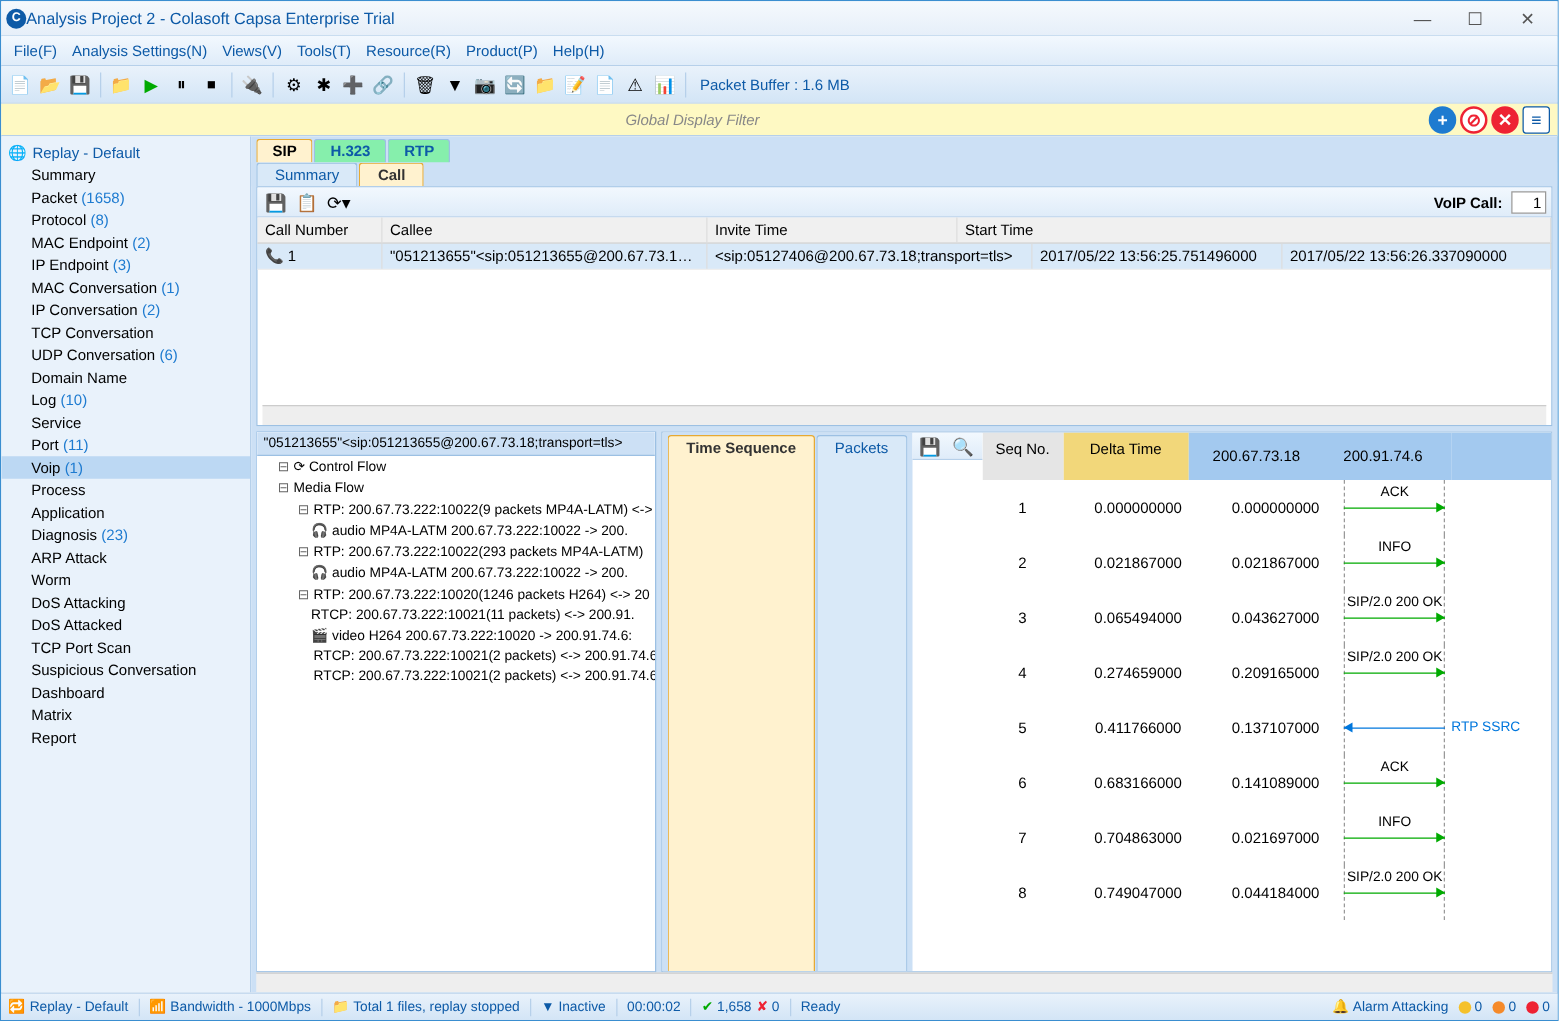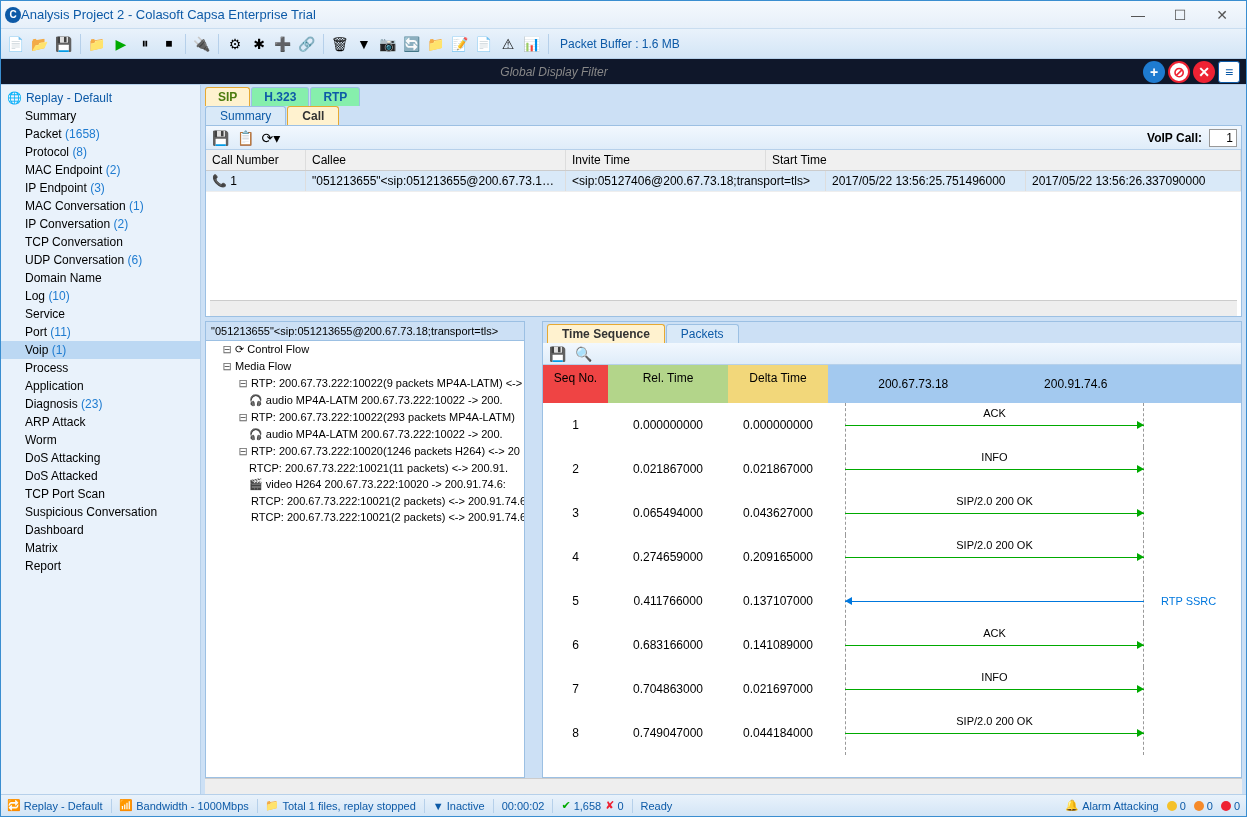--- a/index.html
+++ b/index.html
@@ -18,21 +18,21 @@
 .menubar { height:24px; background:linear-gradient(#f2f8fe,#dfecf9); display:flex; align-items:center; padding:0 4px; border-bottom:1px solid #b6d0ea; }
 .menubar span { color:#0d5aa7; padding:0 6px; cursor:default; }
 
 
 .toolbar { height:30px; background:linear-gradient(#e9f2fb,#d3e5f6); display:flex; align-items:center; padding:0 4px; border-bottom:1px solid #b6d0ea; gap:2px; }
 .tb-sep { width:1px; height:20px; background:#b6d0ea; margin:0 3px; }
 .tb-btn { width:22px; height:22px; display:flex; align-items:center; justify-content:center; font-size:14px; border:1px solid transparent; }
 .tb-text { color:#0d5aa7; padding:0 6px; }
 
 
-.filterbar { height:26px; background:#0f172a; display:flex; align-items:center; border-bottom:1px solid #b6d0ea;gap:30px; }
+.filterbar { height:26px; background:#fef9c3; display:flex; align-items:center; border-bottom:1px solid #b6d0ea;gap:30px; }
 .filter-input { flex:1; text-align:center; color:#888; font-style:italic; }
 .filter-btns { display:flex; gap:3px; padding:0 6px; }
 .fbtn { width:22px; height:22px; border-radius:50%; display:flex; align-items:center; justify-content:center; font-size:14px; font-weight:bold; }
 .fbtn.add { background:#1e7bd0; color:#fff; }
 .fbtn.block { background:#fff; color:#e23; border:2px solid #e23; }
 .fbtn.del { background:#e23; color:#fff; }
 .fbtn.list { background:#fff; color:#0d5aa7; border:1px solid #0d5aa7; border-radius:3px; }
 
 
 .body { flex:1; display:flex; overflow:hidden; }
@@ -41,21 +41,21 @@
 .sidebar { width:200px; background:#e9f2fb; border-right:1px solid #b6d0ea; overflow-y:auto; padding:4px 0; }
 .tree-root { padding:2px 6px; color:#0d5aa7; display:flex; align-items:center; gap:4px; }
 .tree-item { padding:2px 6px 2px 24px; cursor:default; }
 .tree-item.sel { background:#bcd8f3; }
 .tree-item .cnt { color:#1e7bd0; }
 
 
 .main { flex:1; display:flex; flex-direction:column; overflow:hidden; background:#cce0f5; }
 .proto-tabs { display:flex; padding:2px 4px 0; gap:1px; }
 .proto-tab { padding:2px 12px; background:#86efac; border:1px solid #9cc0e3; border-bottom:none; border-radius:3px 3px 0 0; color:#0d5aa7; font-weight:bold; cursor:default; }
-.proto-tab.active { background:#fff2cf; border-color:#e6a932; color:#4d7c0f; }
+.proto-tab.active { background:#fff2cf; border-color:#e6a932; color:#000000; }
 .sub-tabs { display:flex; padding:0 4px; gap:1px; background:#cce0f5; }
 .sub-tab { padding:2px 14px; background:#d9e9f8; border:1px solid #9cc0e3; border-bottom:none; border-radius:3px 3px 0 0; color:#0d5aa7; cursor:default; }
 .sub-tab.active { background:#fff2cf; border-color:#e6a932; color:#333; font-weight:bold; }
 
 .call-area { background:#fff; margin:0 4px; border:1px solid #9cc0e3; display:flex; flex-direction:column; flex:0 0 auto; }
 .call-toolbar { height:24px; background:linear-gradient(#f2f8fe,#dfecf9); display:flex; align-items:center; padding:0 4px; gap:3px; border-bottom:1px solid #b6d0ea; }
 .voip-label { margin-left:auto; font-weight:bold; padding:0 4px; }
 .voip-count { width:28px; text-align:right; border:1px solid #999; padding:1px 3px; background:#fff; }
 
 .call-grid { display:flex; flex-direction:column; height:150px; }
@@ -67,27 +67,27 @@
 
 .lower { flex:1; display:flex; margin:4px 4px 0; gap:4px; overflow:hidden; }
 .flow-tree { width:320px; background:#fff; border:1px solid #9cc0e3; overflow:auto; font-size:11px; }
 .flow-hdr { background:#cce0f5; padding:3px 5px; border-bottom:1px solid #9cc0e3; white-space:nowrap; overflow:hidden; }
 .flow-node { padding:2px 4px; white-space:nowrap; }
 .flow-node.l1 { padding-left:16px; }
 .flow-node.l2 { padding-left:32px; }
 .flow-node.l3 { padding-left:30px; }
 .exp { display:inline-block; width:10px; text-align:center; color:#666; }
 
-.seq-area { flex:1; display:flex; flex-direction:column; background:#fff; border:1px solid #9cc0e3; overflow:hidden;margin-left:13px; }
+.seq-area { flex:1; display:flex; flex-direction:row; background:#fff; border:1px solid #9cc0e3; overflow:hidden; }
 .seq-tabs { display:flex; background:#cce0f5; padding:2px 4px 0; gap:1px; }
 .seq-toolbar { height:22px; background:linear-gradient(#f2f8fe,#dfecf9); display:flex; align-items:center; padding:0 4px; gap:4px; border-bottom:1px solid #b6d0ea; }
 .seq-body { flex:1; overflow:auto; }
 .seq-hdr { display:flex; position:sticky; top:0; }
 .seq-hdr > div { padding:6px 4px; text-align:center; font-weight:normal; }
-.seq-col-seq { width:65px; background:#ef4444; }
+.seq-col-seq { width:65px; background:#e5e5e5; }
 .seq-col-rel { width:120px; background:#b3d58a; }
 .seq-col-delta { width:100px; background:#f2d77a; }
 .seq-col-ips { flex:1; background:#a3c9ef; display:flex; }
 .seq-col-ips > div { flex:1; text-align:center; padding:6px 4px; }
 .seq-row { display:flex; height:44px; align-items:center; }
 .seq-row .c { text-align:center; }
 .seq-row .seqn { width:65px; }
 .seq-row .rel { width:120px; }
 .seq-row .dlt { width:100px; }
 .seq-row .diag { flex:1; position:relative; height:100%; }
@@ -123,20 +123,29 @@
       <span class="app-icon">C</span>
     </div>
     <div class="title-text">Analysis Project 2 - Colasoft Capsa Enterprise Trial</div>
     <div class="win-controls">
       <div class="win-btn">—</div>
       <div class="win-btn">☐</div>
       <div class="win-btn">✕</div>
     </div>
   </div>
 
+  <div class="menubar">
+    <span>File(F)</span>
+    <span>Analysis Settings(N)</span>
+    <span>Views(V)</span>
+    <span>Tools(T)</span>
+    <span>Resource(R)</span>
+    <span>Product(P)</span>
+    <span>Help(H)</span>
+  </div>
 
   <div class="toolbar">
     <div class="tb-btn">📄</div>
     <div class="tb-btn">📂</div>
     <div class="tb-btn">💾</div>
     <div class="tb-sep"></div>
     <div class="tb-btn">📁</div>
     <div class="tb-btn" style="color:#0a0">▶</div>
     <div class="tb-btn">⏸</div>
     <div class="tb-btn">⏹</div>
@@ -269,21 +278,20 @@
             <div class="sub-tab active">Time Sequence</div>
             <div class="sub-tab">Packets</div>
           </div>
           <div class="seq-toolbar">
             <div class="tb-btn">💾</div>
             <div class="tb-btn">🔍</div>
           </div>
           <div class="seq-body">
             <div class="seq-hdr">
               <div class="seq-col-seq">Seq No.</div>
-              <div class="seq-col-rel">Rel. Time</div>
               <div class="seq-col-delta">Delta Time</div>
               <div class="seq-col-ips">
                 <div>200.67.73.18</div>
                 <div>200.91.74.6</div>
               </div>
               <div style="width:80px;background:#a3c9ef"></div>
             </div>
             <div id="seq-rows" style="position:relative">
                 <div class="seq-row">
                   <div class="c seqn">1</div>

